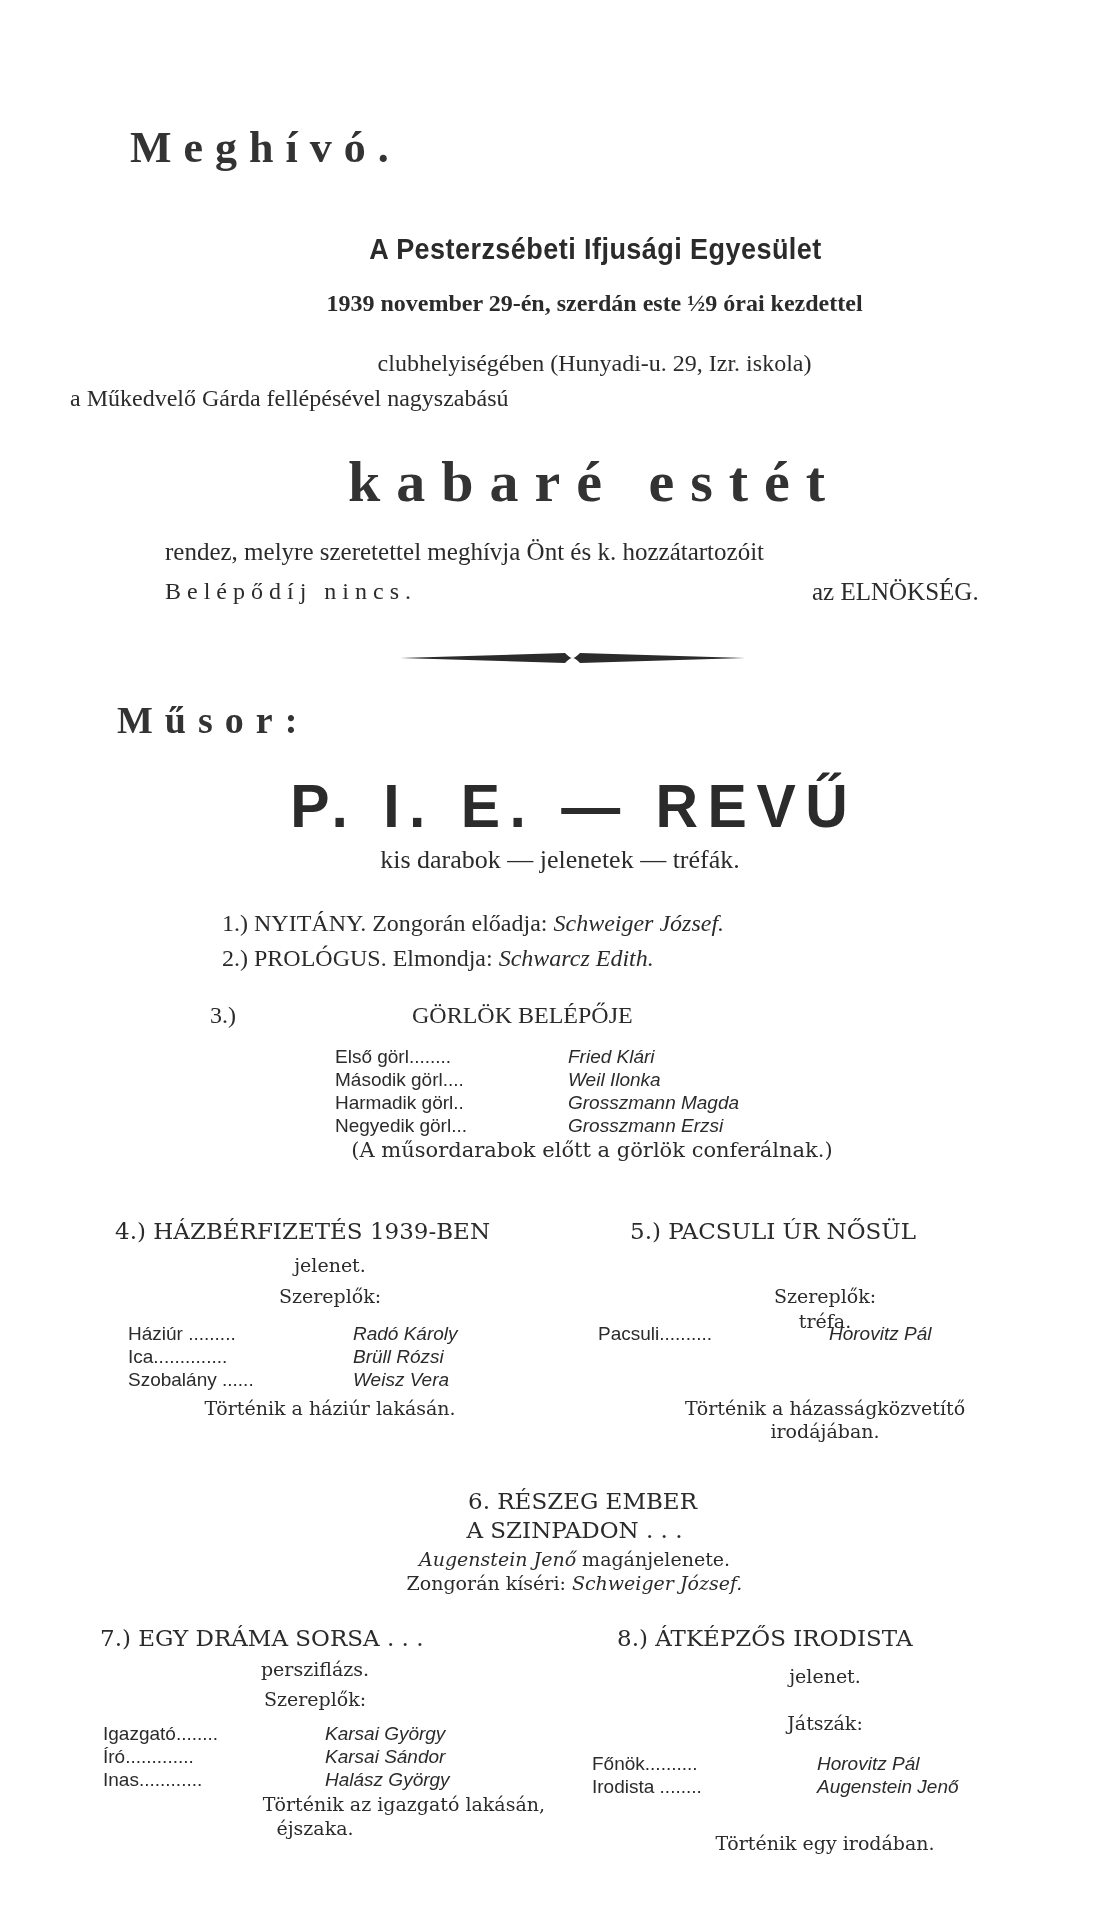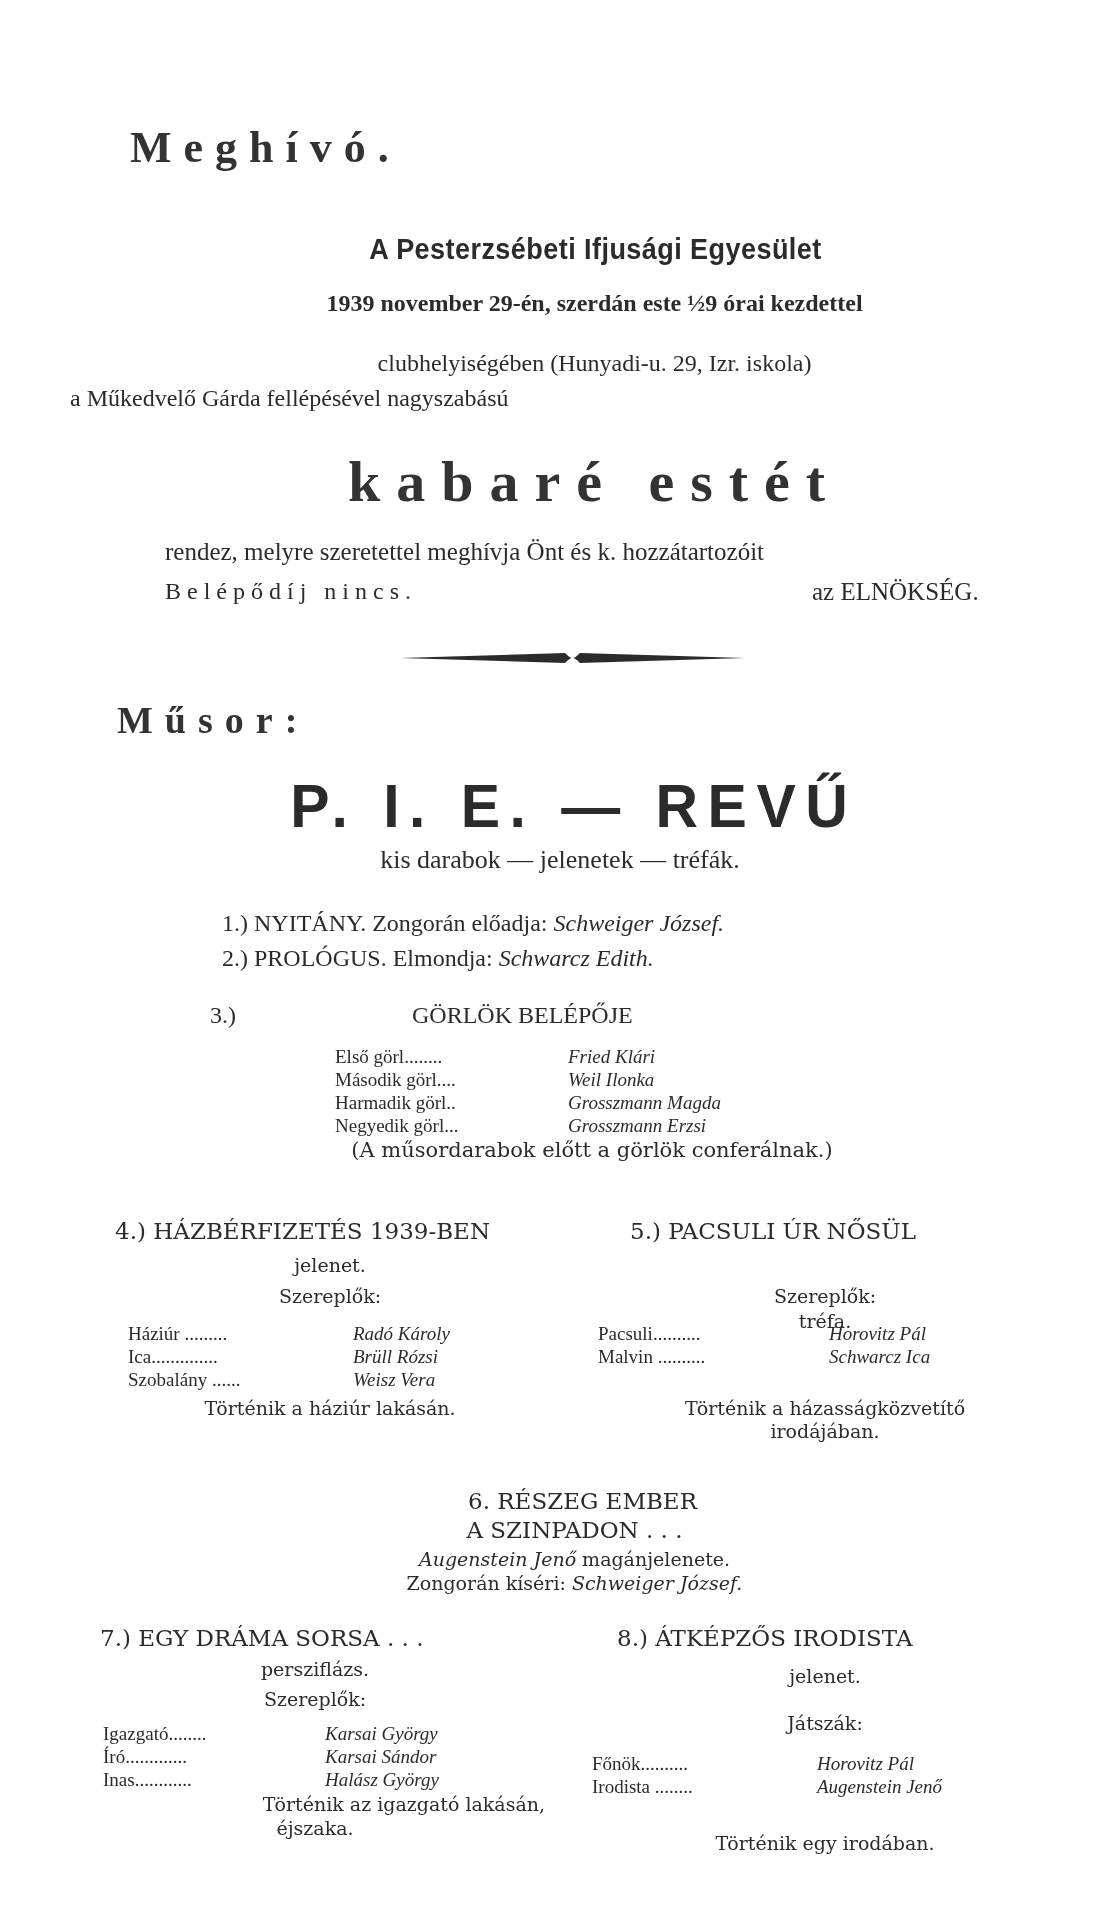--- a/index.html
+++ b/index.html
@@ -27,21 +27,21 @@
     #programme { left: 117px; top: 698px; font-size: 38px; letter-spacing: 12px; }
     #revue { left: 0; width: 1119px; top: 770px; font-size: 62px; text-align: center; padding-left: 30px; box-sizing: border-box; letter-spacing: 10px; font-family: "Liberation Sans", sans-serif; font-weight: bold; transform: scaleX(0.95); }
     #revue-sub { left: 0; width: 1090px; top: 845px; font-size: 26px; text-align: center; padding-left: 30px; box-sizing: border-box; }
 
     .prog { font-family: "Liberation Serif", serif; font-size: 24px; }
     #item1 { left: 222px; top: 910px; }
     #item2 { left: 222px; top: 945px; }
     #item3n { left: 210px; top: 1002px; }
     #item3t { left: 412px; top: 1002px; }
 
-    .cast { font-family: Liberation Serif, serif; font-size: 19px; line-height: 23px; }
+    .cast { font-family: Liberation Sans, sans-serif; font-size: 19px; line-height: 23px; }
     .cast-row { display: flex; }
     .cast-role { display: inline-block; }
     .cast-actor { display: inline-block; font-style: italic; }
 
     #girls { left: 335px; top: 1045px; }
     #girls .cast-role { width: 233px; }
     #girls-note { left: 0; width: 1119px; top: 1138px; font-size: 21px; text-align: center; padding-left: 65px; box-sizing: border-box; }
 
     .block-title { font-family: "DejaVu Serif", serif; font-size: 23px; }
     .block-sub { font-family: "DejaVu Serif", serif; font-size: 19px; }
@@ -155,24 +155,20 @@
 <div id="b4-note" class="abs block-note">Történik a háziúr lakásán.</div>
 
 <div id="b5-title" class="abs block-title">5.) PACSULI ÚR NŐSÜL</div>
 <div id="b5-type" class="abs block-sub">tréfa.</div>
 <div id="b5-cast-lbl" class="abs block-sub">Szereplők:</div>
 <div id="b5-cast" class="abs cast">
   <div class="cast-row">
       <span class="cast-role">Pacsuli..........</span>
       <span class="cast-actor">Horovitz Pál</span>
     </div>
-  <div class="cast-row">
-      <span class="cast-role">Malvin ..........</span>
-      <span class="cast-actor">Schwarcz Ica</span>
-    </div>
 </div>
 <div id="b5-note1" class="abs block-note">Történik a házasságközvetítő</div>
 <div id="b5-note2" class="abs block-note">irodájában.</div>
 
 <div id="b6-l1" class="abs block-title">6. RÉSZEG EMBER</div>
 <div id="b6-l2" class="abs block-title">A SZINPADON . . .</div>
 <div id="b6-l3" class="abs slab">
   <span class="it">Augenstein Jenő</span><span> magánjelenete.</span>
 </div>
 <div id="b6-l4" class="abs slab">

